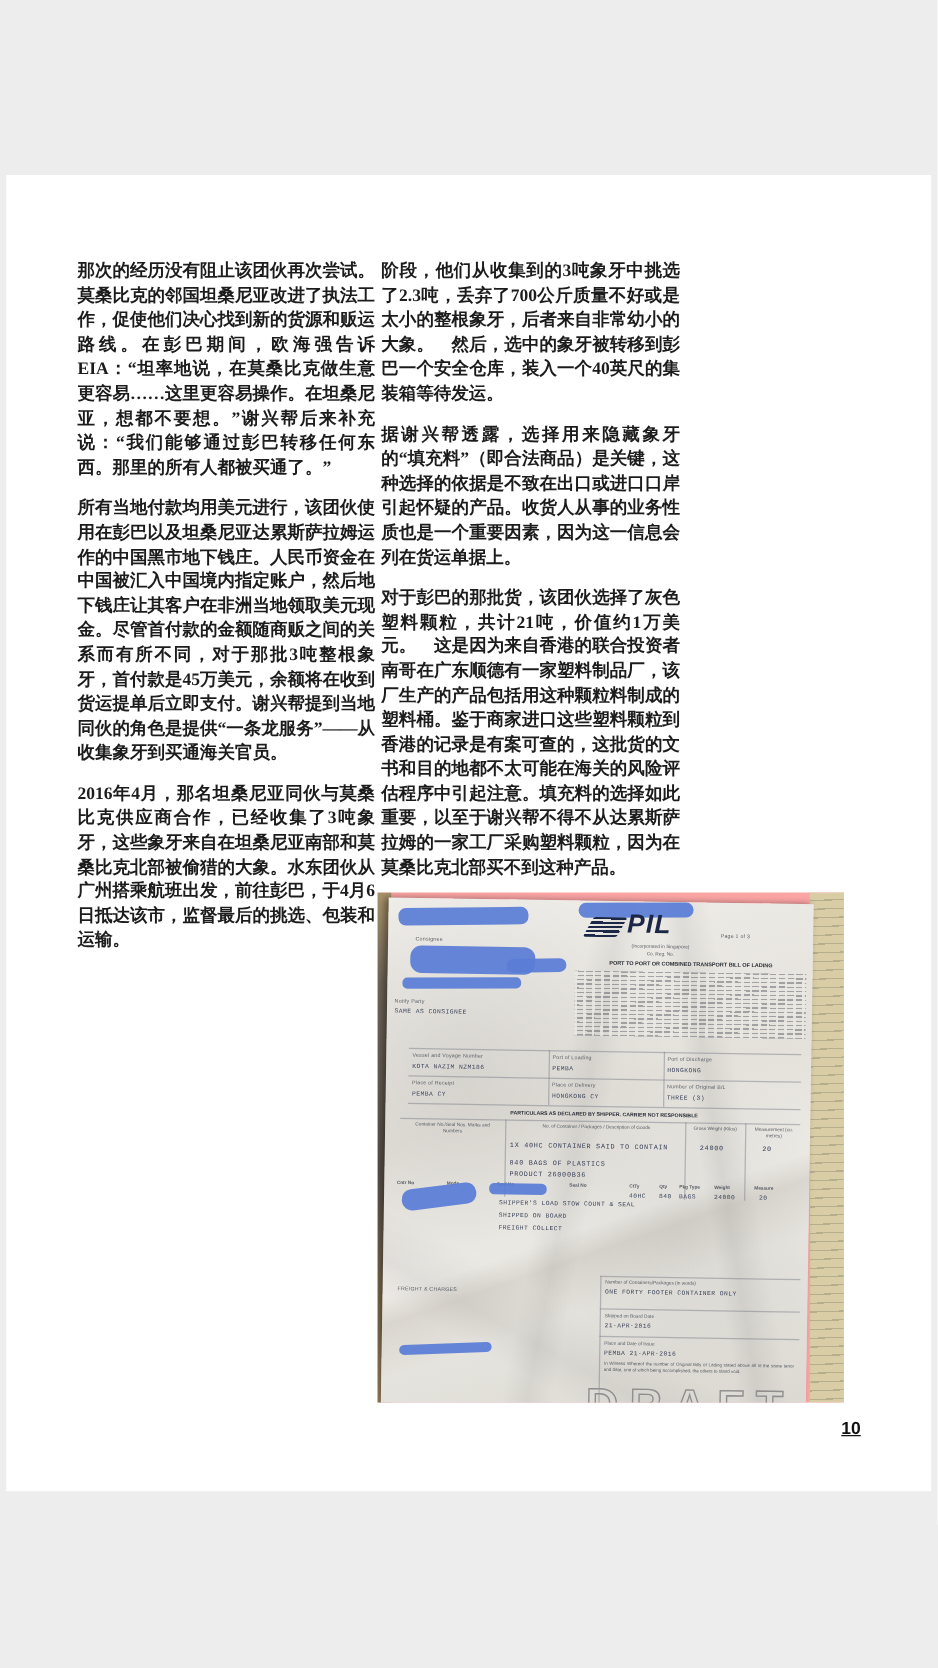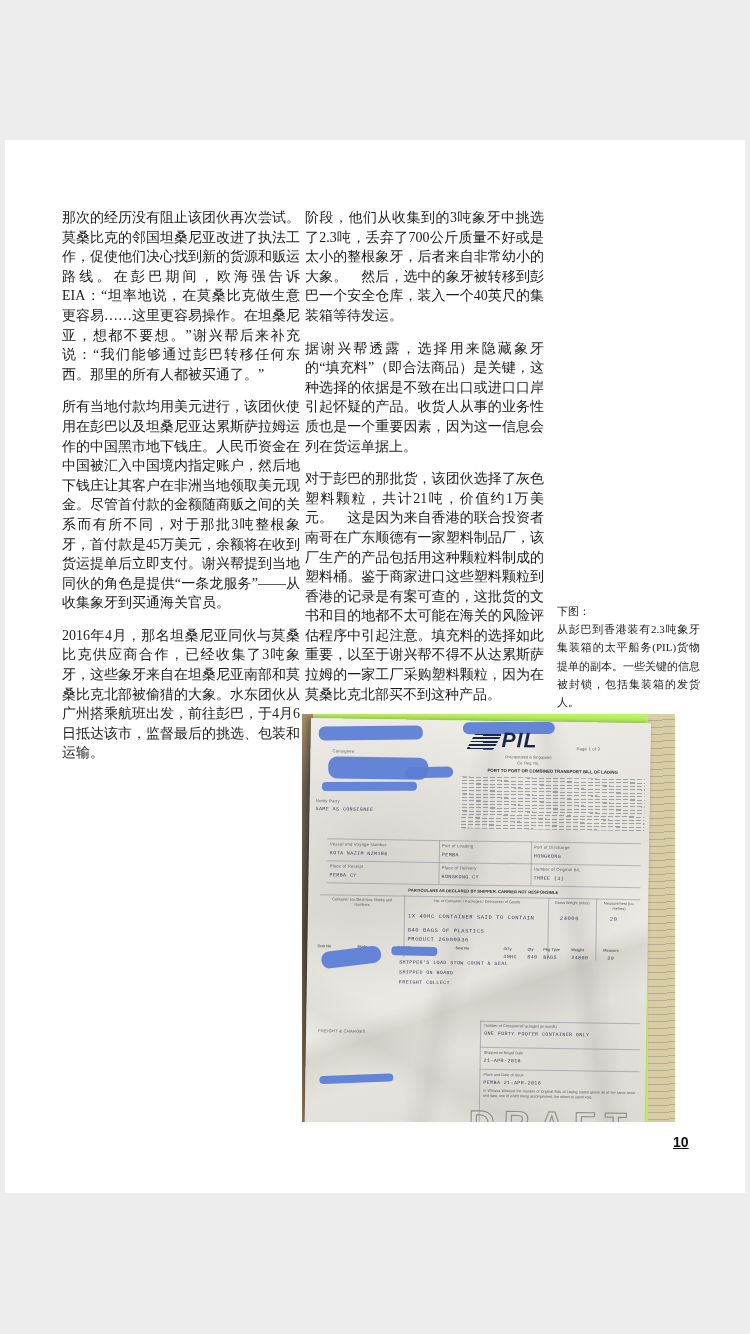--- a/index.html
+++ b/index.html
@@ -1,34 +1,34 @@
 <!DOCTYPE html>
 <html><head>
 <meta charset="utf-8">
 <style>
   html,body{margin:0;padding:0;}
   body{width:750px;height:1334px;background:#ededed;overflow:hidden;position:relative;
        font-family:"Liberation Serif","DejaVu Serif",serif;}
   .page{position:absolute;left:5px;top:140px;width:740px;height:1053px;background:#ffffff;}
 
   
-  .col{position:absolute;}
+  .col{position:absolute;font-weight:bold;}
   .col-left{left:57px;top:68px;width:238px;}
   .col-mid{left:300px;top:68px;width:239px;}
   p.zh{font-size:14px;line-height:19.6px;color:#1c1c1c;text-align:justify;
        text-justify:inter-character;margin:0 0 13px 0;}
   .caption{position:absolute;left:552px;top:462px;width:143px;font-size:11px;
        line-height:18.2px;color:#222;text-align:justify;}
   .caption .lead{display:block;}
   .page-num{position:absolute;left:668px;top:994px;font-family:"Liberation Sans",sans-serif;
        font-size:14px;font-weight:600;color:#111;text-decoration:underline;}
 
   
   .photo{position:absolute;left:297px;top:574px;width:373px;height:408px;
-       background:#bef264;overflow:hidden;}
+       background:#fca5a5;overflow:hidden;}
   .photo .edge-left{position:absolute;left:0;top:0;bottom:0;width:11px;
        background:linear-gradient(180deg,#a8926a 0%,#6e6557 18%,#5c544a 55%,#8d7a58 86%,#b29a6e 100%);}
   .photo .lined{position:absolute;right:0;top:0;bottom:0;width:27px;
        background:#d9cda6;}
   .photo .lined i{position:absolute;inset:0;display:block;
        background:repeating-linear-gradient(178deg,transparent 0 6px,#b4ae8c 6px 7px);}
   .paper{position:absolute;left:9px;top:4px;width:340px;height:430px;
        transform:rotate(0.9deg);transform-origin:0 0;
        background:linear-gradient(165deg,#f1efeb 0%,#e4e1db 38%,#edebe6 58%,#d9d6cf 100%);
        box-shadow:-3px 0 6px rgba(0,0,0,.4);}
@@ -77,24 +77,20 @@
     <p class="zh">所有当地付款均用美元进行，该团伙使用在彭巴以及坦桑尼亚达累斯萨拉姆运作的中国黑市地下钱庄。人民币资金在中国被汇入中国境内指定账户，然后地下钱庄让其客户在非洲当地领取美元现金。尽管首付款的金额随商贩之间的关系而有所不同，对于那批3吨整根象牙，首付款是45万美元，余额将在收到货运提单后立即支付。谢兴帮提到当地同伙的角色是提供“一条龙服务”——从收集象牙到买通海关官员。</p>
     <p class="zh">2016年4月，那名坦桑尼亚同伙与莫桑比克供应商合作，已经收集了3吨象牙，这些象牙来自在坦桑尼亚南部和莫桑比克北部被偷猎的大象。水东团伙从广州搭乘航班出发，前往彭巴，于4月6日抵达该市，监督最后的挑选、包装和运输。</p>
   </div>
 
   <div class="col col-mid">
     <p class="zh">阶段，他们从收集到的3吨象牙中挑选了2.3吨，丢弃了700公斤质量不好或是太小的整根象牙，后者来自非常幼小的大象。　然后，选中的象牙被转移到彭巴一个安全仓库，装入一个40英尺的集装箱等待发运。</p>
     <p class="zh">据谢兴帮透露，选择用来隐藏象牙的“填充料”（即合法商品）是关键，这种选择的依据是不致在出口或进口口岸引起怀疑的产品。收货人从事的业务性质也是一个重要因素，因为这一信息会列在货运单据上。</p>
     <p class="zh">对于彭巴的那批货，该团伙选择了灰色塑料颗粒，共计21吨，价值约1万美元。　这是因为来自香港的联合投资者南哥在广东顺德有一家塑料制品厂，该厂生产的产品包括用这种颗粒料制成的塑料桶。鉴于商家进口这些塑料颗粒到香港的记录是有案可查的，这批货的文书和目的地都不太可能在海关的风险评估程序中引起注意。填充料的选择如此重要，以至于谢兴帮不得不从达累斯萨拉姆的一家工厂采购塑料颗粒，因为在莫桑比克北部买不到这种产品。</p>
   </div>
 
-  <div class="caption">
-    <span class="lead">下图：</span>
-    <span>从彭巴到香港装有2.3吨象牙集装箱的太平船务(PIL)货物提单的副本。一些关键的信息被封锁，包括集装箱的发货人。</span>
-  </div>
 
   <div class="photo">
     <div class="edge-left"></div>
     <div class="lined">
         <i></i>
       </div>
 
     <div class="paper">
 
       <div class="blob" style="left:8px;top:7px;width:104px;height:14px;transform:rotate(-1.5deg);"></div>

